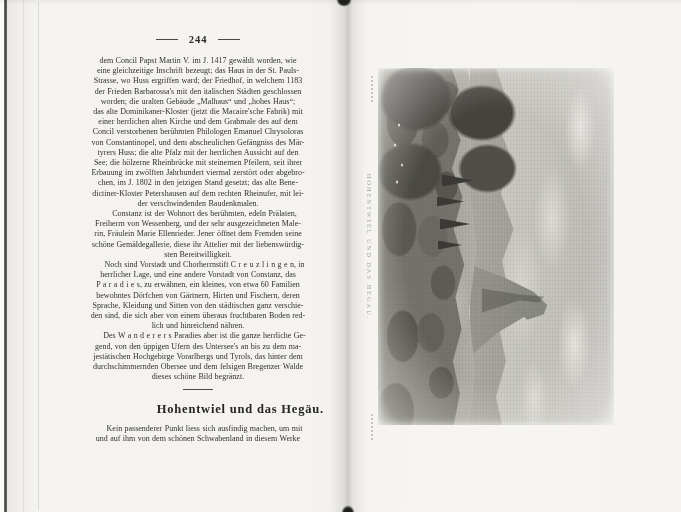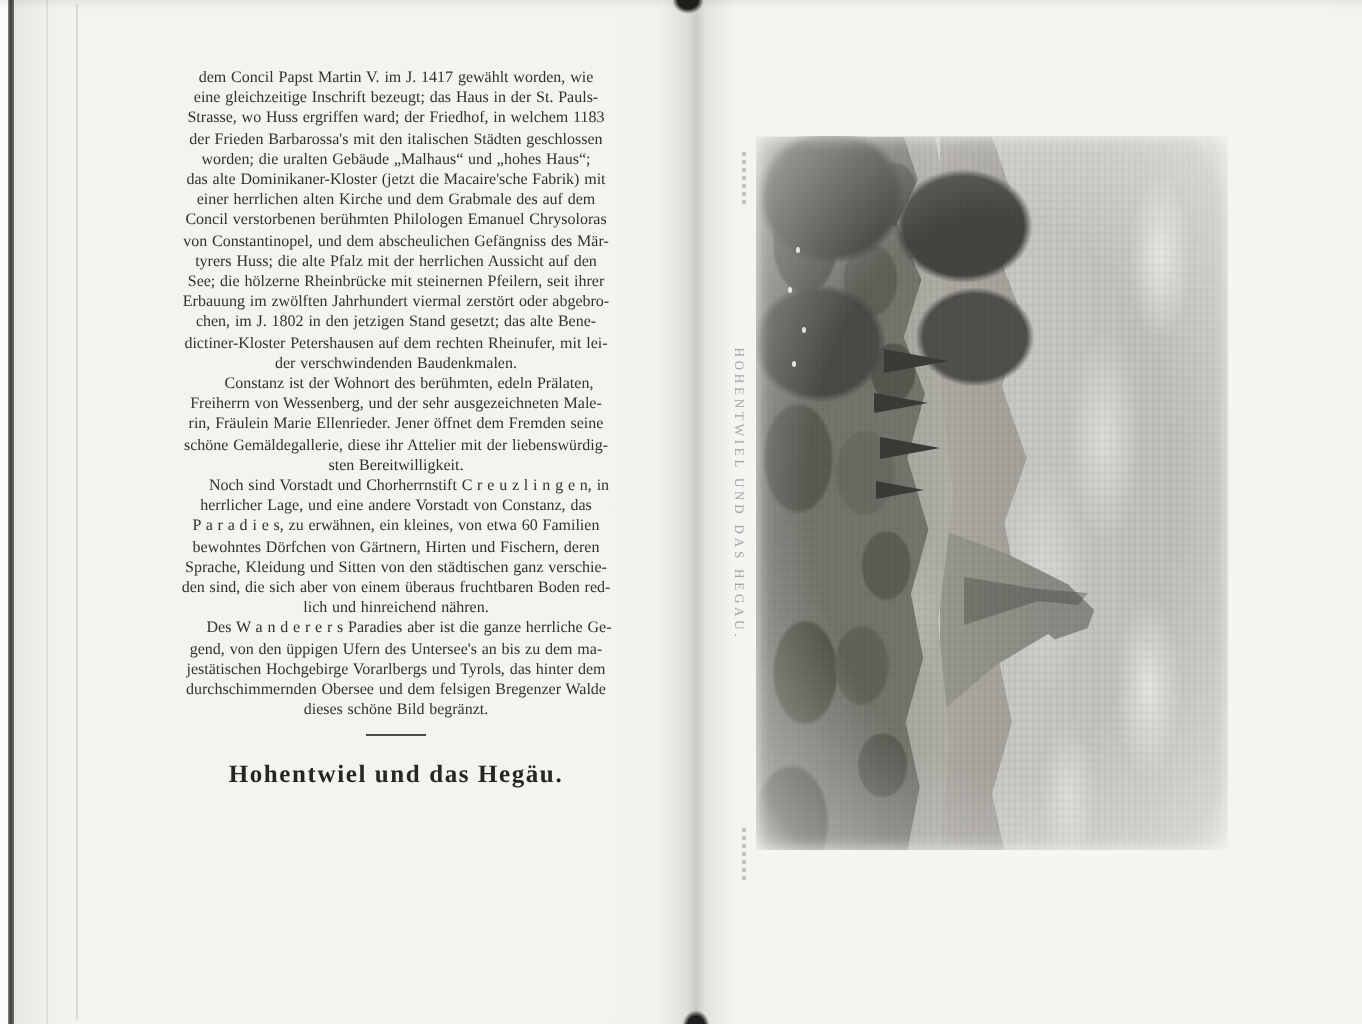--- a/index.html
+++ b/index.html
@@ -30,21 +30,21 @@
 
   
   .text-col{left:72px;top:34px;width:252px;color:#2f2e2b;overflow:hidden;}
   .header-line{display:flex;justify-content:center;align-items:center;gap:11px;margin-bottom:11px;}
   .header-rule{width:22px;height:1px;background:#4a4945;}
   .pagenum{font-weight:bold;font-size:10.5px;letter-spacing:1px;color:#2c2b29;}
   .para{font-size:8px;line-height:10.2px;white-space:pre-line;text-align:center;
     word-spacing:.4px;color:#32312e;}
   .para.indent{text-indent:13px;}
   .sect-rule{width:30px;height:1px;background:#4a4945;margin:6px auto 7px;}
-  .heading{font-size:12.5px;font-weight:bold;text-align:center;letter-spacing:.8px;
+  .heading{font-size:12.5px;font-weight:bold;text-align:right;letter-spacing:.8px;
     margin:12px 0 7px 0;color:#262523;}
 
   
   .plate{left:378px;top:68px;width:236px;height:357px;overflow:hidden;background:#c9c8c3;}
   .scene{position:absolute;left:50%;top:50%;width:357px;height:236px;
     transform:translate(-50%,-50%) rotate(90deg);}
   .scene>div{position:absolute;}
   .sky{left:0;top:0;width:357px;height:236px;
     background:linear-gradient(180deg,#bdbcb7 0,#c7c6c0 40%,#cfceca 70%,#c8c7c2 100%);}
   .clouds{left:0;top:0;width:357px;height:140px;background-image:
@@ -115,20 +115,25 @@
 <div class="abs edge-dark"></div>
 
 <div class="abs left-page">
   <div class="abs underpage-line-1"></div>
   <div class="abs underpage-line-2"></div>
 </div>
 
 <div class="abs right-page"></div>
 
 <div class="abs text-col">
+  <div class="header-line">
+    <div class="header-rule"></div>
+    <span class="pagenum">244</span>
+    <div class="header-rule"></div>
+  </div>
   <div class="para">dem Concil Papst Martin V. im J. 1417 gewählt worden, wie
 eine gleichzeitige Inschrift bezeugt; das Haus in der St. Pauls-
 Strasse, wo Huss ergriffen ward; der Friedhof, in welchem 1183
 der Frieden Barbarossa's mit den italischen Städten geschlossen
 worden; die uralten Gebäude „Malhaus“ und „hohes Haus“;
 das alte Dominikaner-Kloster (jetzt die Macaire'sche Fabrik) mit
 einer herrlichen alten Kirche und dem Grabmale des auf dem
 Concil verstorbenen berühmten Philologen Emanuel Chrysoloras
 von Constantinopel, und dem abscheulichen Gefängniss des Mär-
 tyrers Huss; die alte Pfalz mit der herrlichen Aussicht auf den
@@ -149,20 +154,22 @@
 Sprache, Kleidung und Sitten von den städtischen ganz verschie-
 den sind, die sich aber von einem überaus fruchtbaren Boden red-
 lich und hinreichend nähren.</div>
   <div class="para indent">Des W a n d e r e r s Paradies aber ist die ganze herrliche Ge-
 gend, von den üppigen Ufern des Untersee's an bis zu dem ma-
 jestätischen Hochgebirge Vorarlbergs und Tyrols, das hinter dem
 durchschimmernden Obersee und dem felsigen Bregenzer Walde
 dieses schöne Bild begränzt.</div>
   <div class="sect-rule"></div>
   <div class="heading">Hohentwiel und das Hegäu.</div>
+  <div class="para indent">Kein passenderer Punkt liess sich ausfindig machen, um mit
+und auf ihm von dem schönen Schwabenland in diesem Werke</div>
 </div>
 
 <div class="abs plate">
   <div class="scene">
     <div class="sky"></div>
     <div class="clouds"></div>
     <div class="ridge-far"></div>
     <div class="hohentwiel"></div>
     <div class="cliff-shadow"></div>
     <div class="midground"></div>

